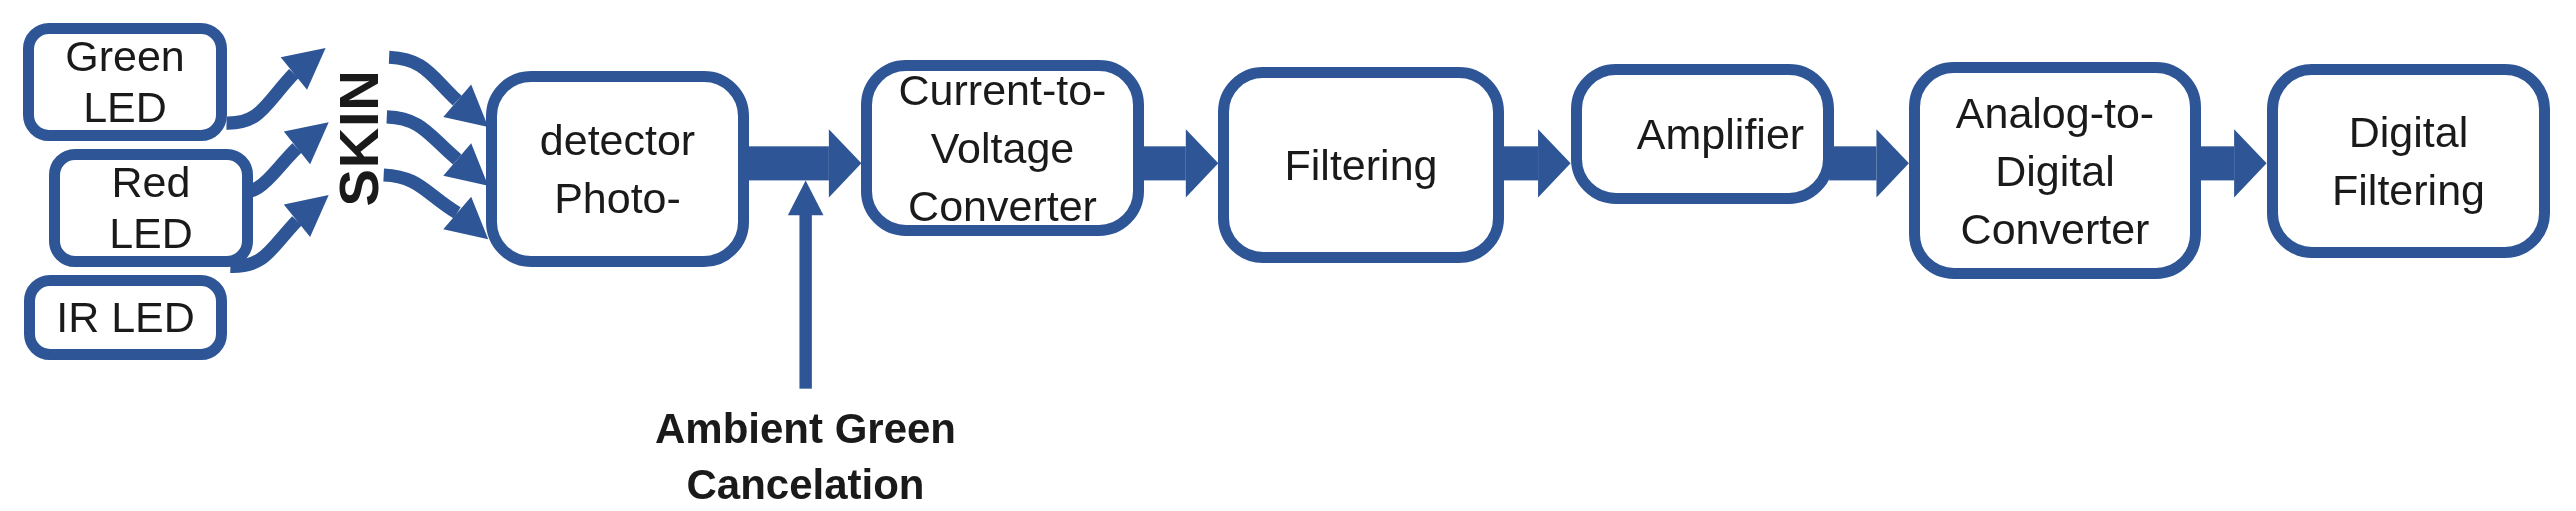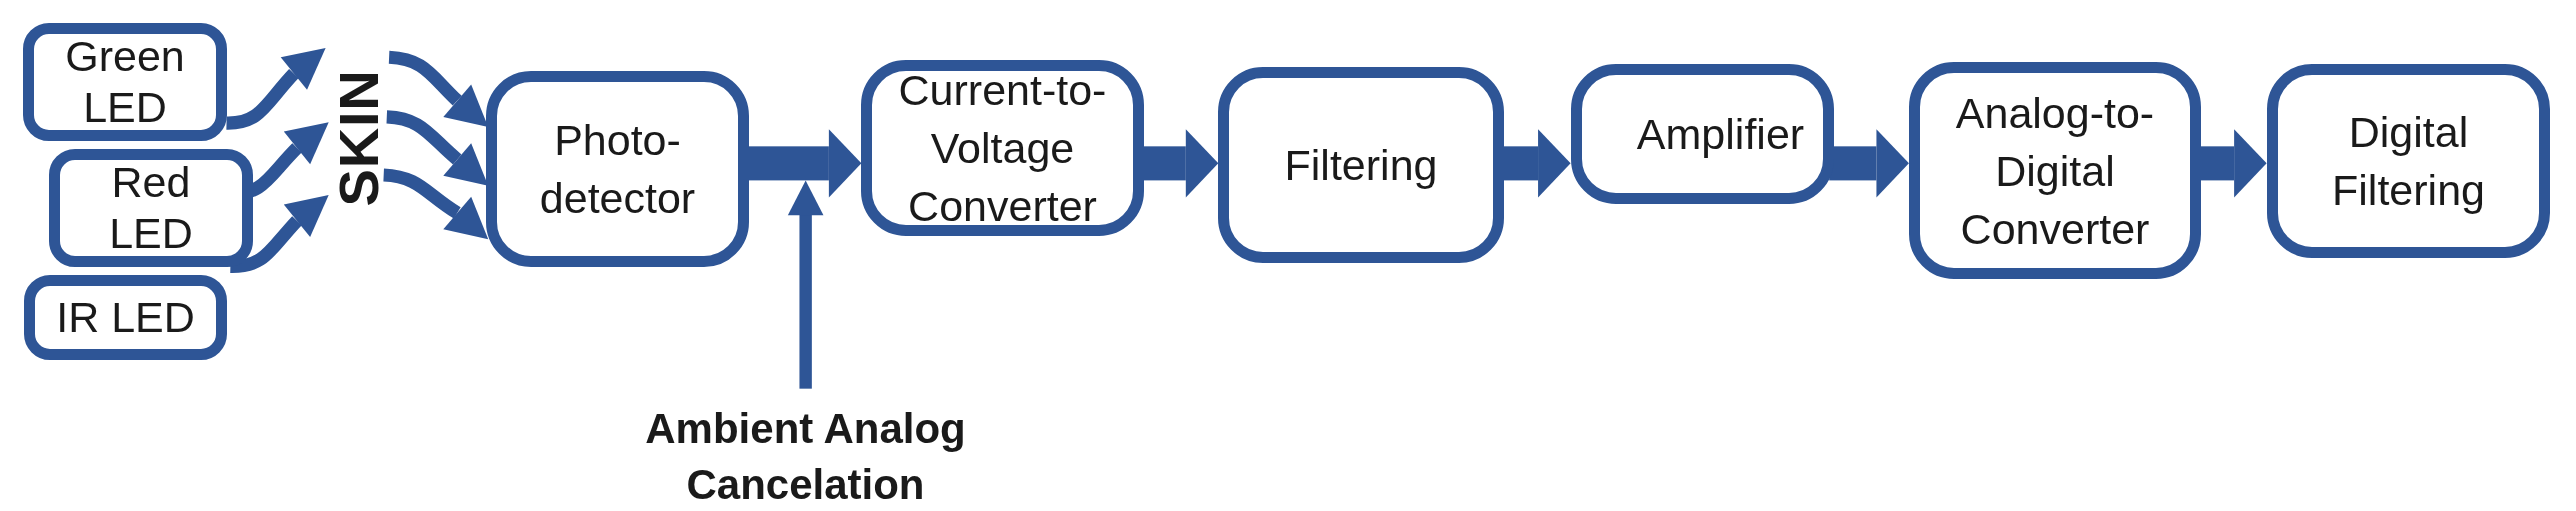--- a/index.html
+++ b/index.html
@@ -138,22 +138,22 @@
   </div>
   <div class="box led-box" style="left:24px;top:275px;width:203px;height:85px;">
     <span class="line">IR LED</span>
   </div>
 
   <div id="skin-label">
     <span class="rot">SKIN</span>
   </div>
 
   <div class="box chain-box" style="left:486px;top:71px;width:263px;height:196px;">
+    <span class="line">detector</span>
     <span class="line">Photo-</span>
-    <span class="line">detector</span>
   </div>
   <div class="box chain-box" style="left:861px;top:60px;width:283px;height:176px;">
     <span class="line">Current-to-</span>
     <span class="line">Voltage</span>
     <span class="line">Converter</span>
   </div>
   <div class="box chain-box" style="left:1218px;top:67px;width:286px;height:196px;">
     <span class="line">Filtering</span>
   </div>
   <div class="box chain-box" style="left:1571px;top:64px;width:263px;height:140px;padding-left:36px;">
@@ -163,18 +163,18 @@
     <span class="line">Analog-to-</span>
     <span class="line">Digital</span>
     <span class="line">Converter</span>
   </div>
   <div class="box chain-box" style="left:2267px;top:64px;width:283px;height:194px;">
     <span class="line">Digital</span>
     <span class="line">Filtering</span>
   </div>
 
   <div id="annotation">
-    <div class="line">Ambient Analog</div>
+    <div class="line">Ambient Green</div>
     <div class="line">Cancelation</div>
   </div>
 
 </div>
 
 
 </body></html>

